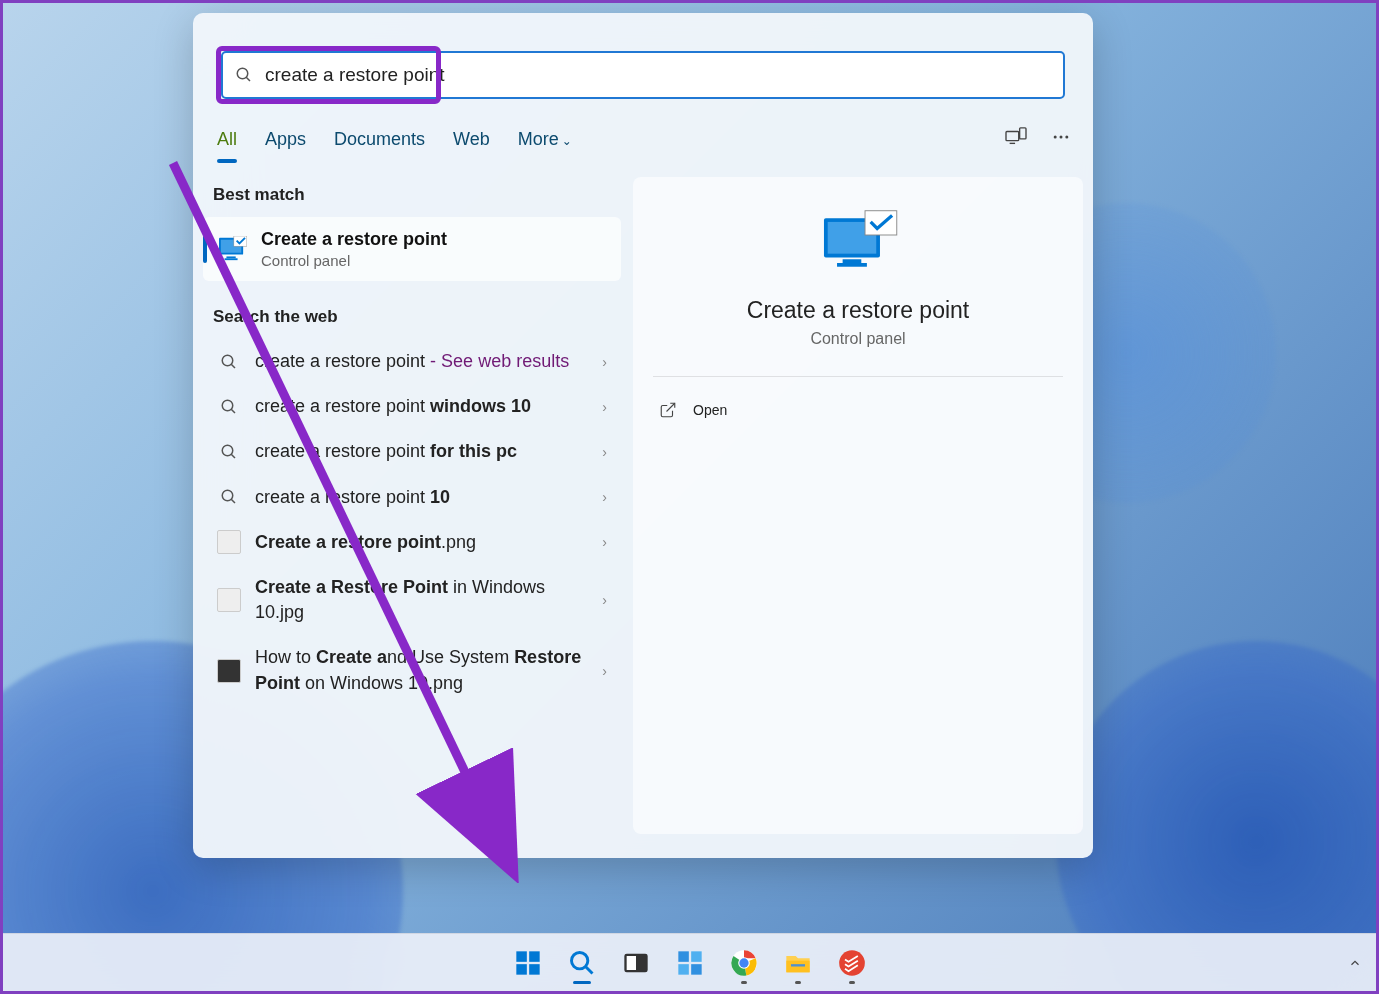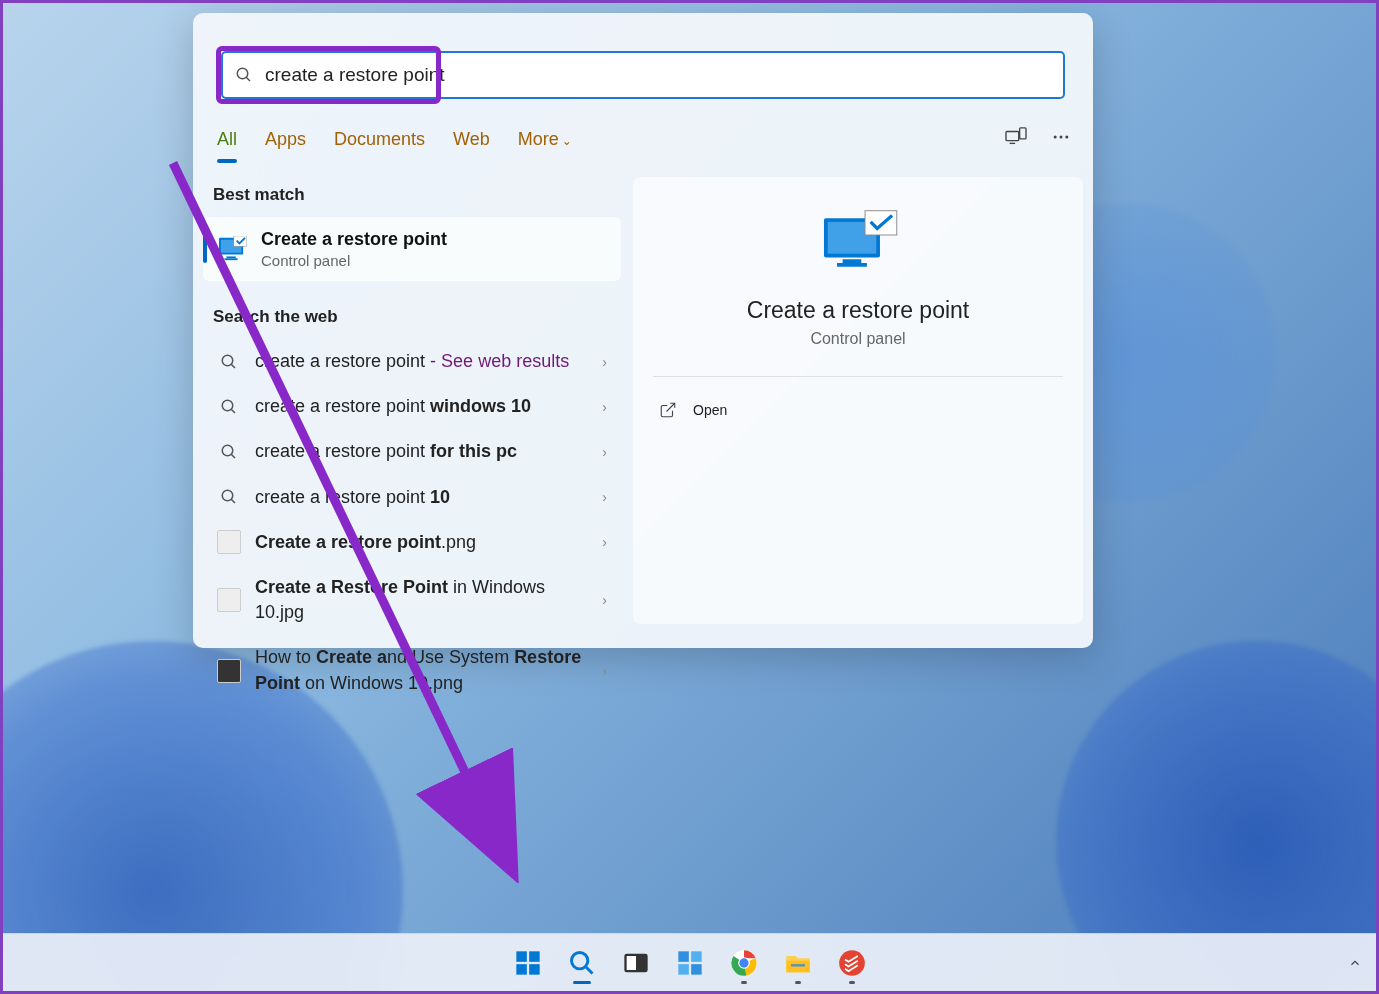--- a/index.html
+++ b/index.html
@@ -3,30 +3,30 @@
   <meta charset="utf-8">
   <style>
     * { margin: 0; padding: 0; box-sizing: border-box; font-family: 'Segoe UI', Tahoma, Geneva, Verdana, sans-serif; }
     body { width: 1379px; height: 994px; overflow: hidden; background: linear-gradient(135deg, #a8c5e8 0%, #7aa8d8 25%, #5a8cc8 50%, #4a7cb8 75%, #3a6ca8 100%); position: relative; border: 3px solid #8040c0; }
     .desktop-bg { position: absolute; width: 100%; height: 100%; background: linear-gradient(135deg, #b8d4ec 0%, #8ab8e0 40%, #4878b8 100%); overflow: hidden; }
     .bloom { position: absolute; border-radius: 50%; background: radial-gradient(circle, rgba(30,80,180,0.7) 0%, rgba(50,100,200,0.5) 60%, transparent 100%); filter: blur(2px); }
     .bloom1 { width: 500px; height: 500px; bottom: -150px; left: -100px; }
     .bloom2 { width: 400px; height: 400px; bottom: -50px; right: -80px; }
     .bloom3 { width: 300px; height: 300px; top: 200px; right: 100px; background: radial-gradient(circle, rgba(80,140,220,0.5), transparent); }
     
-    .search-panel { position: absolute; top: 10px; left: 190px; width: 900px; height: 635px; background: rgba(240,245,250,0.97); border-radius: 10px; box-shadow: 0 10px 40px rgba(0,0,0,0.2); padding: 0; backdrop-filter: blur(30px); }
+    .search-panel { position: absolute; top: 10px; left: 190px; width: 900px; height: 845px; background: rgba(240,245,250,0.97); border-radius: 10px; box-shadow: 0 10px 40px rgba(0,0,0,0.2); padding: 0; backdrop-filter: blur(30px); }
     
     .search-bar-wrapper { padding: 38px 28px 0 28px; }
     .search-highlight { border: 5px solid #8828c8; border-radius: 6px; display: inline-block; padding: 0; width: 225px; position: absolute; z-index: 10; }
     .search-bar { display: flex; align-items: center; background: white; border: 2px solid #2078d4; border-radius: 5px; height: 48px; padding: 0 12px; }
     .search-icon-sm { width: 18px; height: 18px; margin-right: 12px; stroke: #555; fill: none; stroke-width: 2; }
     .search-input { border: none; outline: none; font-size: 19px; color: #222; flex: 1; background: transparent; }
     
     .tabs-row { display: flex; align-items: center; padding: 20px 10px 0 10px; }
-    .tab { padding: 8px 14px; font-size: 18px; color: #a16207; cursor: pointer; position: relative; }
+    .tab { padding: 8px 14px; font-size: 18px; color: #0c4a6e; cursor: pointer; position: relative; }
     .tab.active { color: #4d7c0f; font-weight: 500; }
     .tab.active::after { content:''; position:absolute; bottom:-5px; left: 14px; width: 20px; height: 4px; background:#0067c0; border-radius: 2px; }
     .tab-chevron { font-size: 12px; margin-left: 3px; }
     .tabs-spacer { flex: 1; }
     .tab-icon-btn { padding: 8px 12px; cursor: pointer; color: #444; }
     
     .content-split { display: flex; padding: 18px 10px 10px 10px; gap: 12px; height: calc(100% - 160px); }
     .left-col { flex: 1; min-width: 380px; }
     .right-col { width: 450px; background: rgba(255,255,255,0.6); border-radius: 8px; padding: 30px 20px; display: flex; flex-direction: column; align-items: center; }
     

